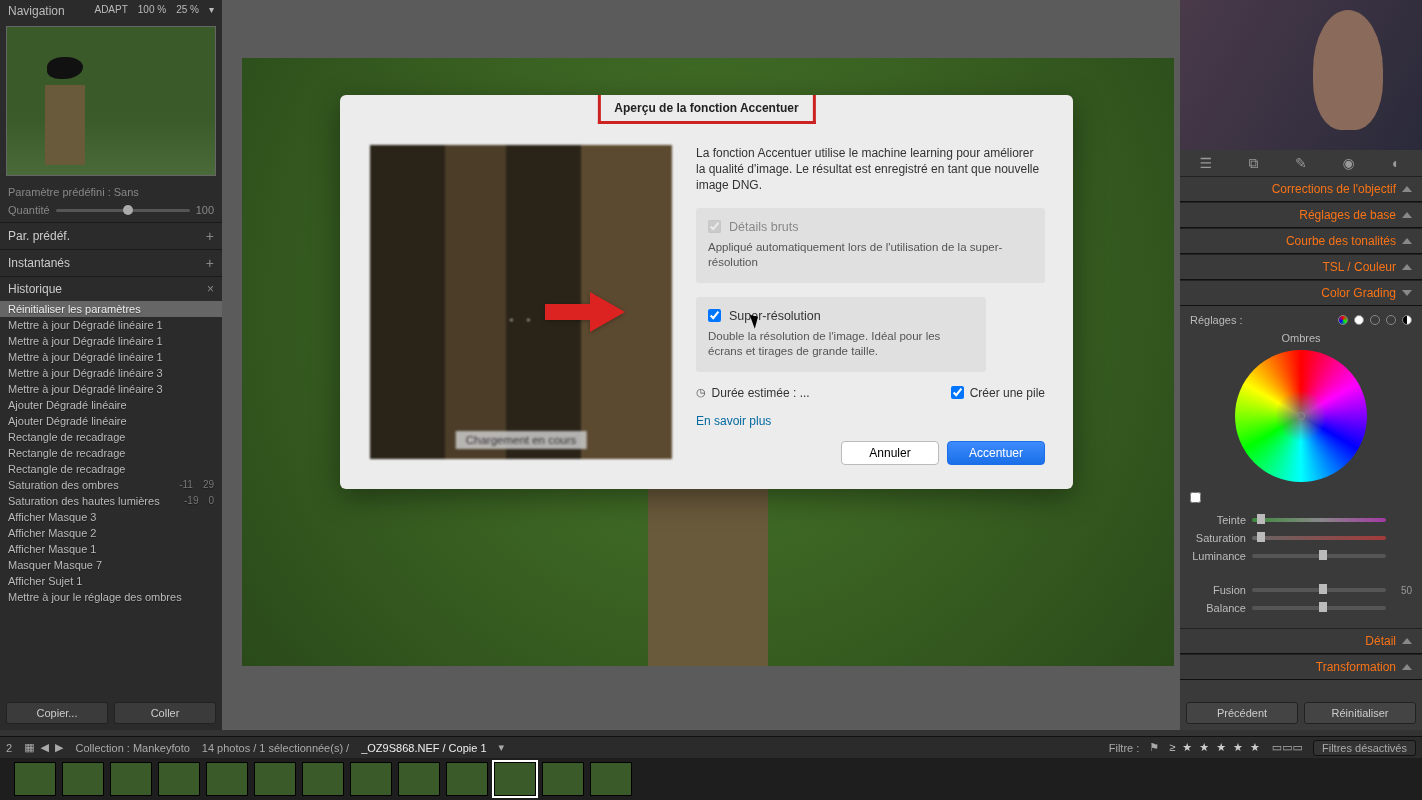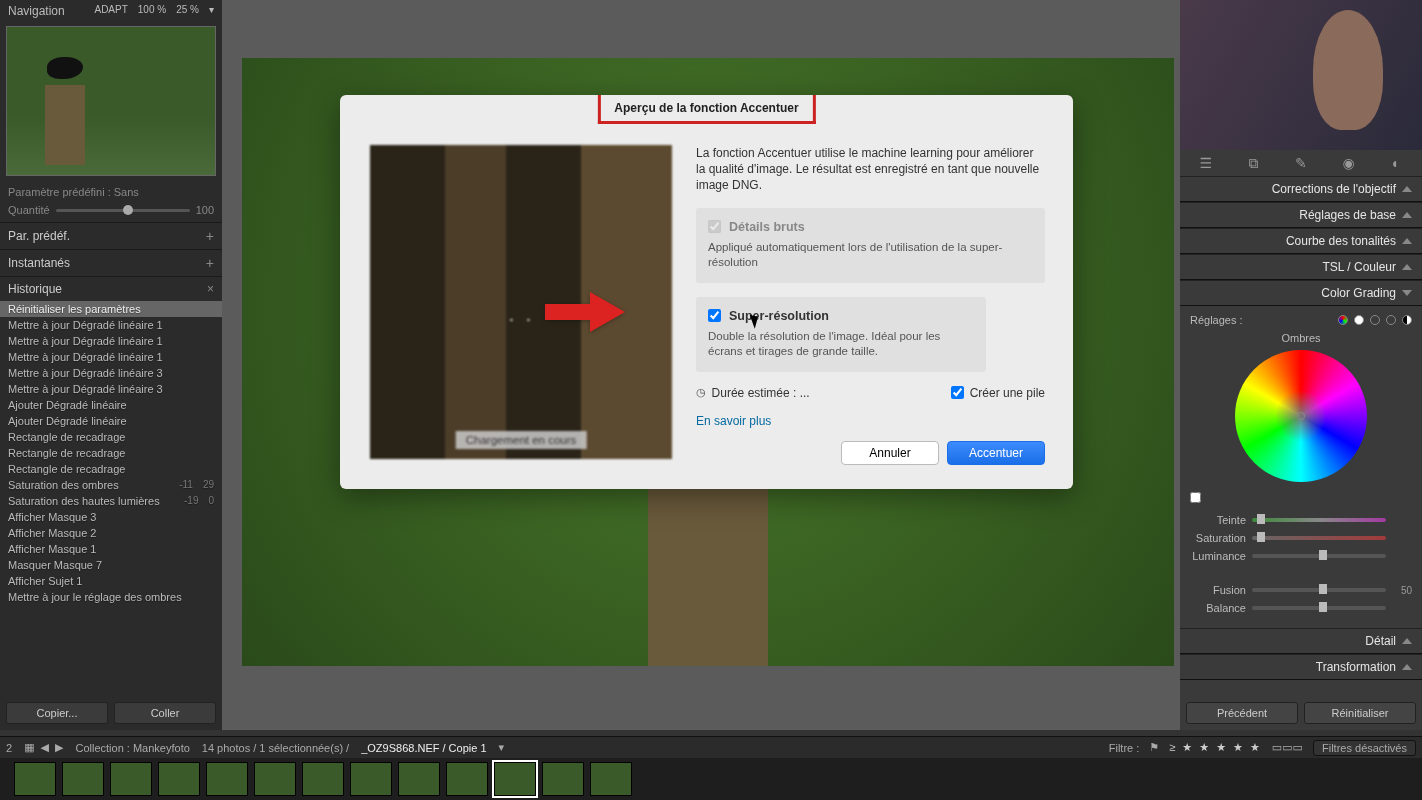--- a/index.html
+++ b/index.html
@@ -37,21 +37,21 @@
 #modal-title-wrap { position: absolute; top: 0; left: 50%; transform: translateX(-50%); padding: 6px 14px; border: 3px solid #c22; border-top: none; }
 #modal-title-wrap span { font-size: 12px; font-weight: 600; color: #222; }
 #modal-preview { position: absolute; left: 30px; top: 50px; width: 302px; height: 314px; background: linear-gradient(90deg, #2a2418 0 25%, #4b3d28 25% 45%, #2a2418 45% 70%, #5c4a30 70% 100%); filter: blur(1px); }
 #modal-preview .loading { position: absolute; left: 50%; bottom: 10px; transform: translateX(-50%); background: #c8c8c8dd; color: #333; font-size: 11.5px; padding: 3px 10px; }
 #modal-preview .dots { position: absolute; left: 140px; top: 170px; letter-spacing: 6px; color: #eee; font-size: 8px; }
 #modal-right { position: absolute; left: 356px; top: 50px; right: 28px; bottom: 24px; font-size: 12px; color: #333; }
 #modal-right p.desc { line-height: 1.35; margin-bottom: 14px; }
 .option-box { background: #e0e0e0; padding: 12px; border-radius: 3px; margin-bottom: 14px; }
 .option-box .head { display: flex; align-items: center; gap: 8px; margin-bottom: 6px; }
 .option-box .head input { width: 13px; height: 13px; }
-.option-box .head .lbl { font-weight: 700; font-size: 12.5px; }
+.option-box .head .lbl { font-weight: 400; font-size: 12.5px; }
 .option-box .sub { font-size: 11.5px; color: #555; line-height: 1.35; }
 .option-box.highlight { width: 290px; position: relative; }
 .duration-row { display: flex; align-items: center; gap: 40px; margin-bottom: 14px; font-size: 12px; }
 .duration-row .dur { display: flex; align-items: center; gap: 6px; }
 .duration-row .dur .clock { font-size: 11px; color: #555; }
 .duration-row .stack { display: flex; align-items: center; gap: 6px; margin-left: auto; }
 .learn-more { color: #0369a1; font-size: 12px; margin-bottom: 20px; display: inline-block; }
 .modal-buttons { position: absolute; right: 0; bottom: 0; display: flex; gap: 8px; }
 .modal-buttons button { width: 98px; padding: 4px 4px; font-size: 12px; border-radius: 4px; border: 1px solid #bbb; background: #fff; }
 .modal-buttons button.primary { background: linear-gradient(#3d8bfd, #1a6fe8); color: #fff; border-color: #1a6fe8; }
@@ -59,21 +59,21 @@
 .arrow::before { content: ""; position: absolute; left: -80px; top: -8px; width: 45px; height: 16px; background: #d22; }
 .cursor { position: absolute; left: 752px; top: 313px; width: 12px; height: 16px; pointer-events: none; }
 .cursor::before{ content:""; position:absolute; width:0;height:0;border-left:7px solid #000;border-top:5px solid transparent;border-bottom:10px solid transparent; transform: rotate(-20deg);}
 
 
 #right-panel { position: absolute; right: 0; top: 0; width: 242px; height: 730px; background: #3a3a3a; display: flex; flex-direction: column; }
 #right-panel .webcam { height: 150px; background: linear-gradient(120deg,#4a3a4a,#2a2a3a); position:relative; overflow:hidden; }
 #right-panel .webcam::after{content:"";position:absolute;left:55%;top:10px;width:70px;height:120px;background:#8a6a5a;border-radius:50% 50% 40% 40%;} 
 .tool-icons { display: flex; justify-content: space-around; padding: 4px 2px; }
 .tool-icons span { width: 22px; height: 18px; display:flex; align-items:center; justify-content:center; font-size:14px; color:#999; }
-.rpanel-sec { border-top: 1px solid #222; border-bottom: 1px solid #111; padding: 5px 10px; display: flex; justify-content: flex-end; align-items:center; gap:6px; font-size: 12px; color: #e5e5e5; }
+.rpanel-sec { border-top: 1px solid #222; border-bottom: 1px solid #111; padding: 5px 10px; display: flex; justify-content: flex-end; align-items:center; gap:6px; font-size: 12px; color: #f97316; }
 .rpanel-sec .tri { width: 0; height: 0; border-left: 5px solid transparent; border-right: 5px solid transparent; border-bottom: 6px solid #888; }
 #color-grading { padding: 8px 10px; }
 .cg-header { display: flex; justify-content: space-between; align-items: center; font-size: 11px; color: #bbb; margin-bottom: 6px; }
 .cg-dots { display: flex; gap: 6px; align-items: center; }
 .cg-dots .d { width: 10px; height: 10px; border: 1px solid #888; border-radius: 50%; }
 .cg-sub { text-align: center; font-size: 11px; color: #bbb; margin-bottom: 6px; }
 .color-wheel { width: 132px; height: 132px; margin: 0 auto 10px auto; border-radius: 50%; background: conic-gradient(red, magenta, blue, cyan, lime, yellow, red); position: relative; }
 .color-wheel::after { content: ""; position: absolute; inset: 40px; background: radial-gradient(circle, #777 0%, #7770 70%); border-radius: 50%; }
 .color-wheel .center { position:absolute; left:50%; top:50%; width:8px;height:8px;transform:translate(-50%,-50%);border:1px solid #fff;border-radius:50%;}
 .cg-check { margin-bottom: 8px; }

